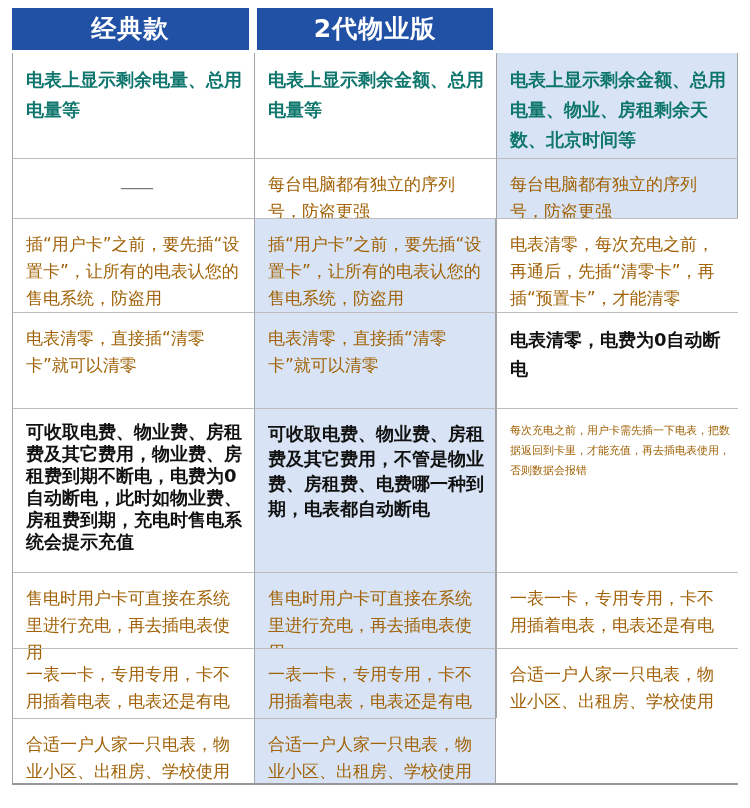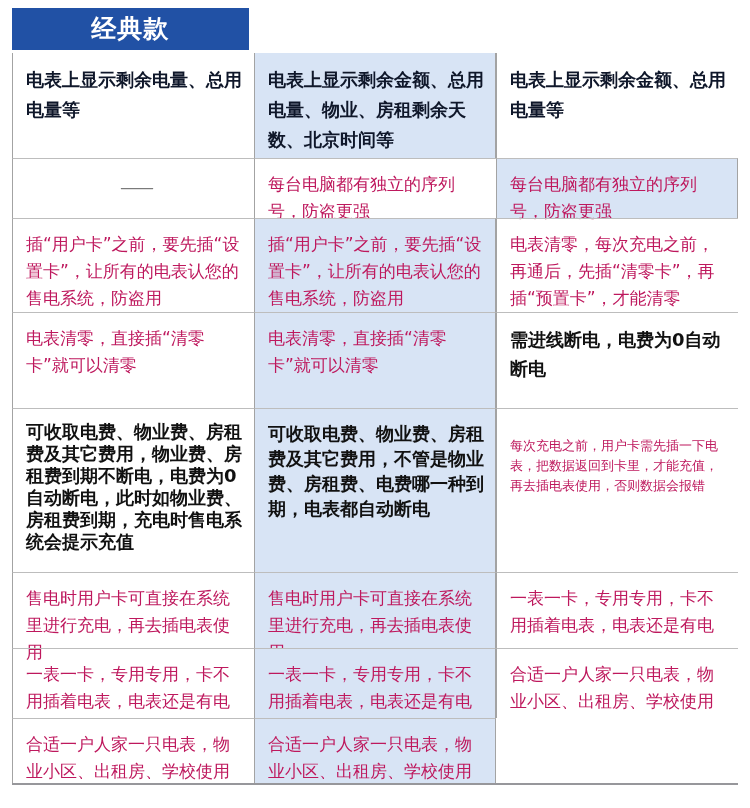--- a/index.html
+++ b/index.html
@@ -34,66 +34,67 @@
     grid-template-columns:242px 242px 242px;
     grid-template-rows:105px 60px 94px 96px 164px 76px 70px 65px;
     border-bottom:2px solid #97979b;
   }
   .cell{
     box-sizing:border-box;
     border-left:1px solid #a3a3a3;
     padding:12px 8px 0 13px;
     font-size:17px;
     line-height:27px;
-    color:#be185d;
+    color:#a16207;
     text-align:left;
   }
   .cell.c2{border-right:1px solid #a3a3a3;background:#d8e4f5;}
   .cell.rt{border-top:1px solid #bdbdbd;}
   
-  .cell.r0{font-weight:700;font-size:18px;line-height:30px;color:#0f172a;}
+  .cell.r0{font-weight:700;font-size:18px;line-height:30px;color:#0f766e;}
   .cell.r4{font-weight:700;font-size:18px;line-height:22px;color:#111111;}
   .cell.r4.c0{line-height:29px;}
   .cell.r4.c2{line-height:25px;}
   
   .cell.dash{
     text-align:center;
     color:#7a7a7a;
     font-size:18px;
     letter-spacing:-2px;
     padding-top:14px;
   }
   
   .cell.small{
-    font-size:13px;
+    font-size:11px;
     line-height:20px;
-    padding-top:27px;
+    padding-top:12px;
   }
 </style>
 </head>
 <body>
 
 <div class="sheet">
   <div class="table">
     <div class="thead">
       <div class="th">经典款</div>
+      <div class="th">2代物业版</div>
     </div>
     <div class="tbody" id="tbody">
         <div class="cell r0 c0">电表上显示剩余电量、总用电量等</div>
+        <div class="cell r0 c1">电表上显示剩余金额、总用电量等</div>
         <div class="cell r0 c2">电表上显示剩余金额、总用电量、物业、房租剩余天数、北京时间等</div>
-        <div class="cell r0 c1">电表上显示剩余金额、总用电量等</div>
         <div class="cell r1 c0 rt dash">——</div>
         <div class="cell r1 c1 rt">每台电脑都有独立的序列号，防盗更强</div>
         <div class="cell r1 c2 rt">每台电脑都有独立的序列号，防盗更强</div>
         <div class="cell r2 c1 rt">插“用户卡”之前，要先插“设置卡”，让所有的电表认您的售电系统，防盗用</div>
         <div class="cell r2 c2 rt">插“用户卡”之前，要先插“设置卡”，让所有的电表认您的售电系统，防盗用</div>
         <div class="cell r3 c0 rt">电表清零，每次充电之前，再通后，先插“清零卡”，再插“预置卡”，才能清零</div>
         <div class="cell r3 c1 rt">电表清零，直接插“清零卡”就可以清零</div>
         <div class="cell r3 c2 rt">电表清零，直接插“清零卡”就可以清零</div>
-        <div class="cell r4 c0 rt">需进线断电，电费为0自动断电</div>
+        <div class="cell r4 c0 rt">电表清零，电费为0自动断电</div>
         <div class="cell r4 c1 rt">可收取电费、物业费、房租费及其它费用，物业费、房租费到期不断电，电费为0自动断电，此时如物业费、房租费到期，充电时售电系统会提示充值</div>
         <div class="cell r4 c2 rt">可收取电费、物业费、房租费及其它费用，不管是物业费、房租费、电费哪一种到期，电表都自动断电</div>
         <div class="cell r5 c0 rt small">每次充电之前，用户卡需先插一下电表，把数据返回到卡里，才能充值，再去插电表使用，否则数据会报错</div>
         <div class="cell r5 c1 rt">售电时用户卡可直接在系统里进行充电，再去插电表使用</div>
         <div class="cell r5 c2 rt">售电时用户卡可直接在系统里进行充电，再去插电表使用</div>
         <div class="cell r6 c0 rt">一表一卡，专用专用，卡不用插着电表，电表还是有电</div>
         <div class="cell r6 c1 rt">一表一卡，专用专用，卡不用插着电表，电表还是有电</div>
         <div class="cell r6 c2 rt">一表一卡，专用专用，卡不用插着电表，电表还是有电</div>
         <div class="cell r7 c0 rt">合适一户人家一只电表，物业小区、出租房、学校使用</div>
         <div class="cell r7 c1 rt">合适一户人家一只电表，物业小区、出租房、学校使用</div>

